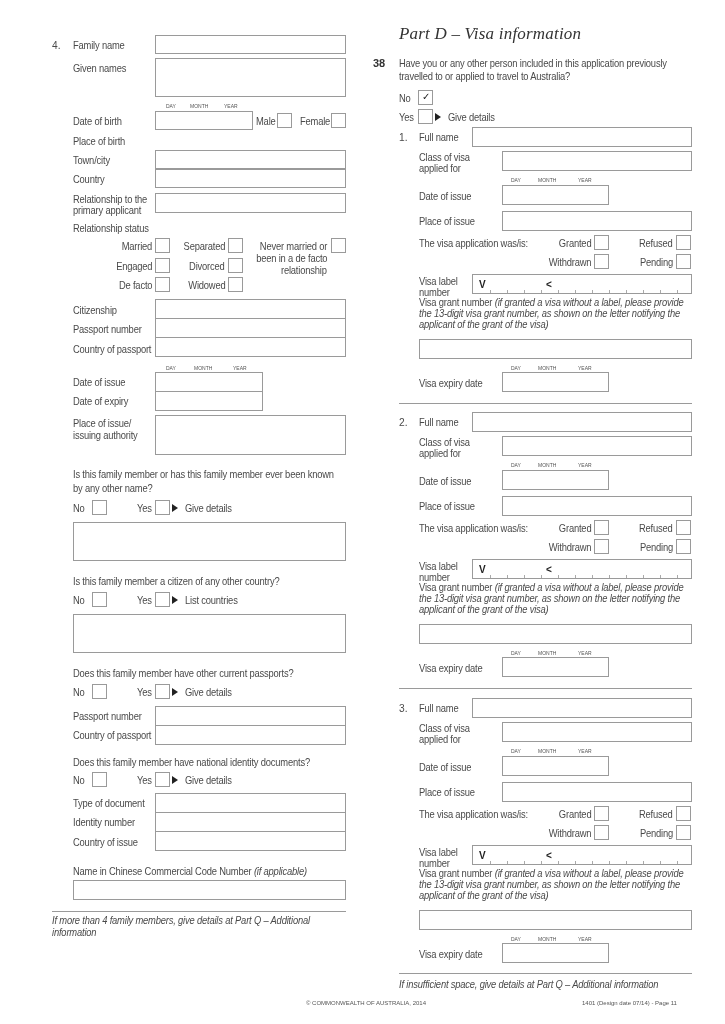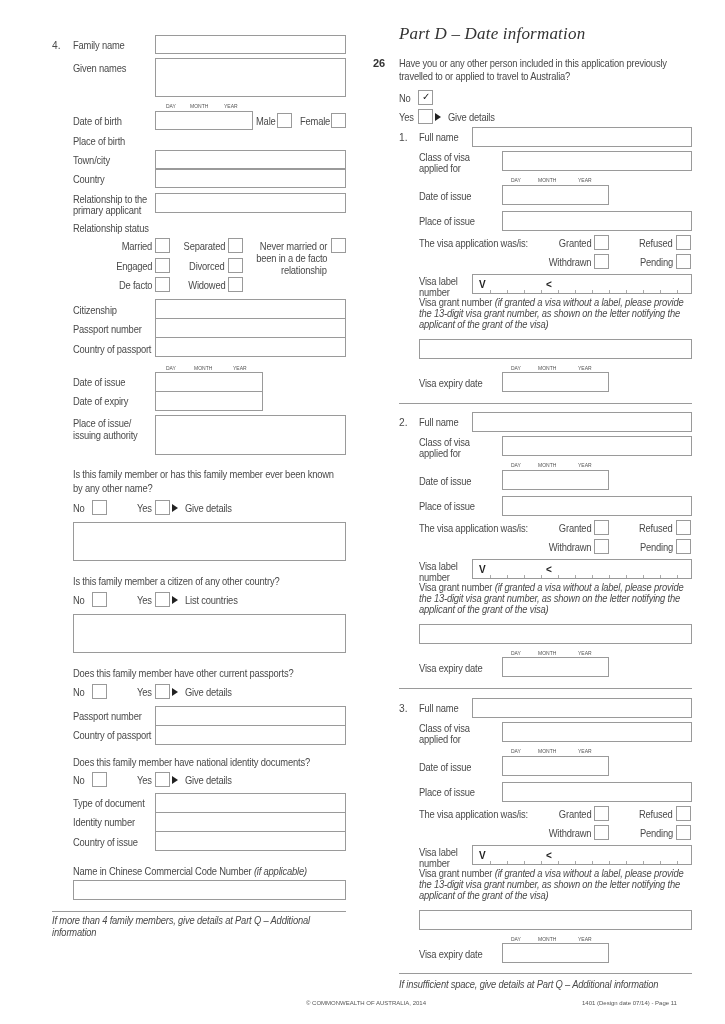--- a/index.html
+++ b/index.html
@@ -141,23 +141,23 @@
 
   <span class="lbl" style="left:73px;top:866px;"><span>Name in Chinese Commercial Code Number</span> <span class="ital">(if applicable)</span></span>
   <div class="box" style="left:73px;top:880px;width:273px;height:20px;"></div>
 
   <div class="hr" style="left:52px;top:911px;width:294px;"></div>
   <span class="lbl ital" style="left:52px;top:915px;">If more than 4 family members, give details at Part Q – Additional</span>
   <span class="lbl ital" style="left:52px;top:927px;">information</span>
 </div>
 
 <div>
-  <span class="title" style="left:399px;top:24px;">Part D – Date information</span>
-
-  <span class="qnum" style="left:373px;top:57px;">26</span>
+  <span class="title" style="left:399px;top:24px;">Part D – Visa information</span>
+
+  <span class="qnum" style="left:373px;top:57px;">38</span>
   <span class="lbl" style="left:399px;top:58px;">Have you or any other person included in this application previously</span>
   <span class="lbl" style="left:399px;top:71px;">travelled to or applied to travel to Australia?</span>
 
   <span class="lbl" style="left:399px;top:93px;">No</span>
   <div class="cb" style="left:418px;top:90px;">
     <span class="check" style="left:3px;top:0px;">✓</span>
   </div>
   <span class="lbl" style="left:399px;top:112px;">Yes</span>
   <div class="cb" style="left:418px;top:109px;"></div>
   <span class="arrow" style="left:435px;top:113px;"></span>

